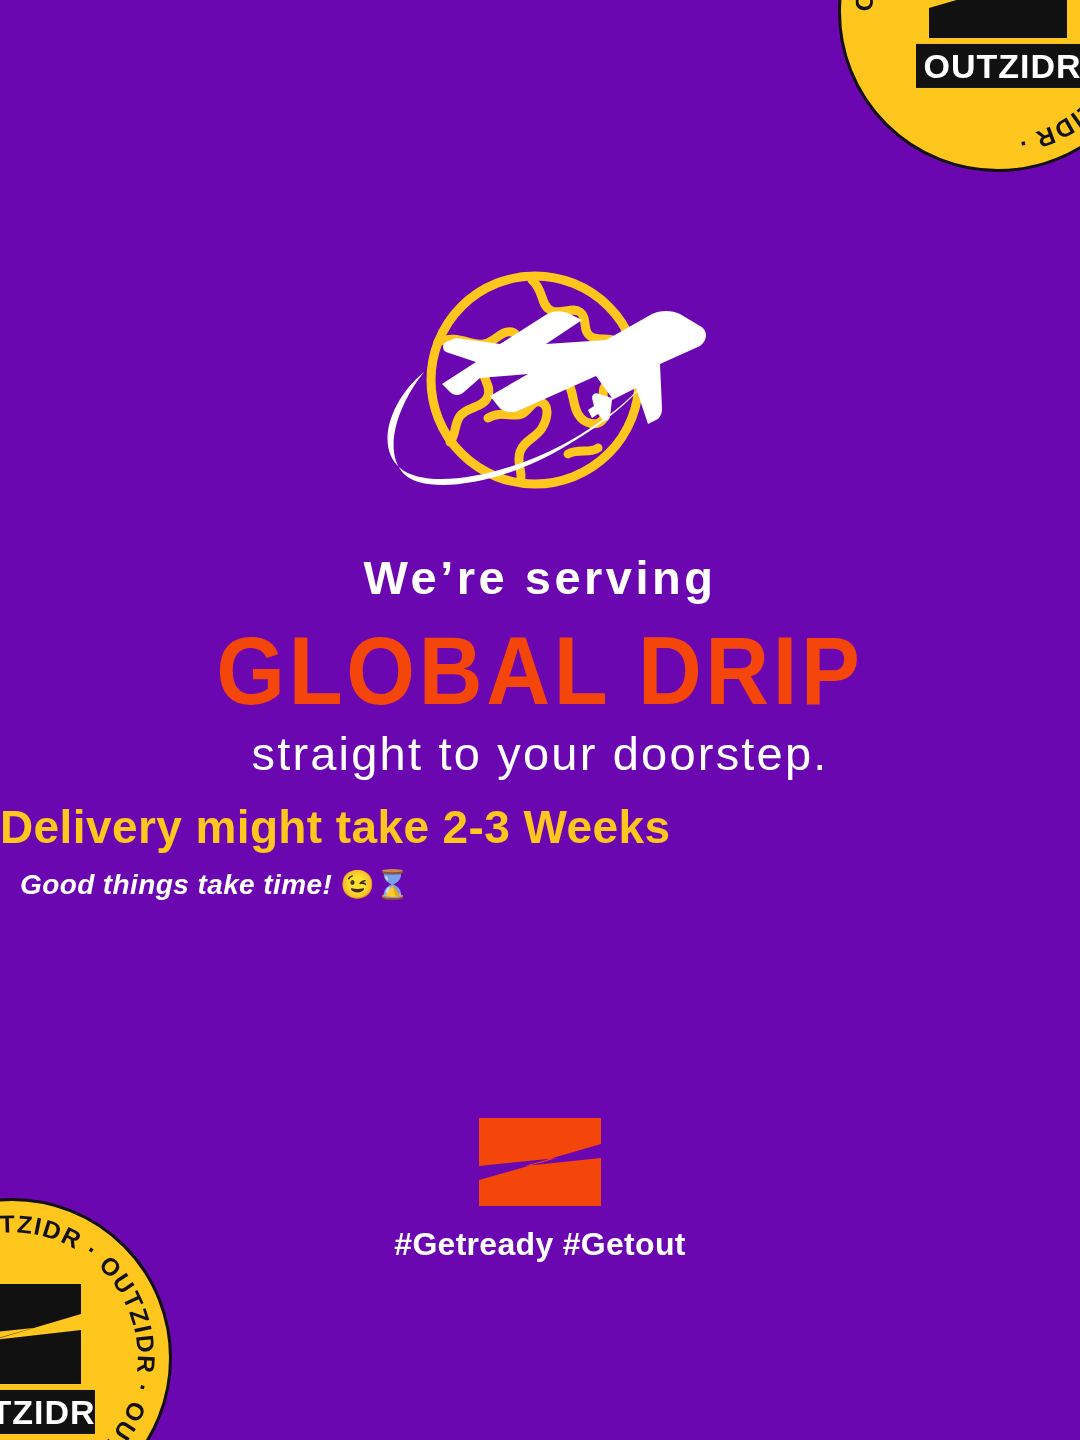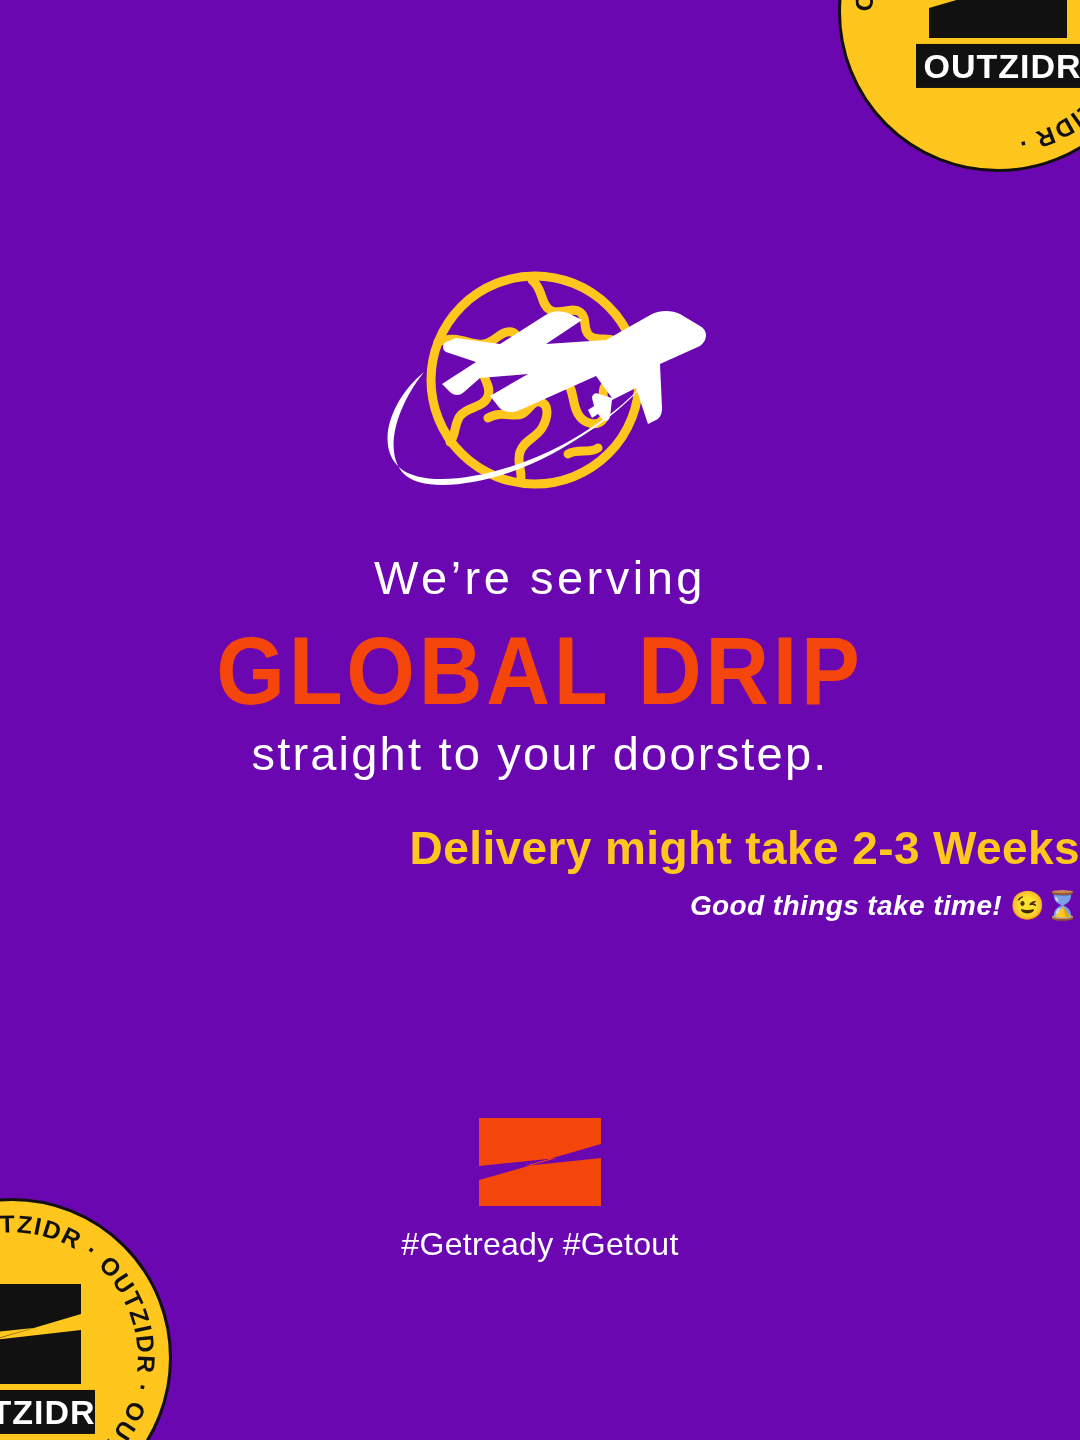--- a/index.html
+++ b/index.html
@@ -102,21 +102,21 @@
   #headline-block {
     position: absolute;
     left: 0;
     right: 0;
     top: 552px;
     text-align: center;
   }
   #headline-kicker {
     color: #ffffff;
     font-size: 47px;
-    font-weight: 400;
+    font-weight: 700;
     letter-spacing: 3.5px;
     line-height: 1.1;
     margin: 0;
   }
   #headline-main {
     color: #F4450A;
     font-size: 96px;
     font-weight: bold;
     letter-spacing: 4px;
     line-height: 1.06;
@@ -131,22 +131,22 @@
     line-height: 1.15;
     margin: 0;
     text-align: center;
   }
 
   
   #delivery-block {
     position: absolute;
     left: 0;
     right: 0;
-    top: 822px;
-    text-align: right;
+    top: 801px;
+    text-align: left;
   }
   #delivery-headline {
     color: #FFC61E;
     font-size: 46px;
     font-weight: bold;
     letter-spacing: 0.4px;
     line-height: 1.15;
     margin: 0;
   }
   #delivery-tagline {
@@ -175,21 +175,21 @@
   }
   #footer-z {
     display: block;
     margin: 0 auto;
     width: 122px;
     height: 88px;
   }
   #footer-hashtags {
     color: #ffffff;
     font-size: 32px;
-    font-weight: normal;
+    font-weight: bold;
     letter-spacing: 0.3px;
     margin: 20px 0 0 0;
   }
 </style>
 </head>
 <body>
 
 <div id="poster">
 
   <div class="badge" id="badge-top-right">

